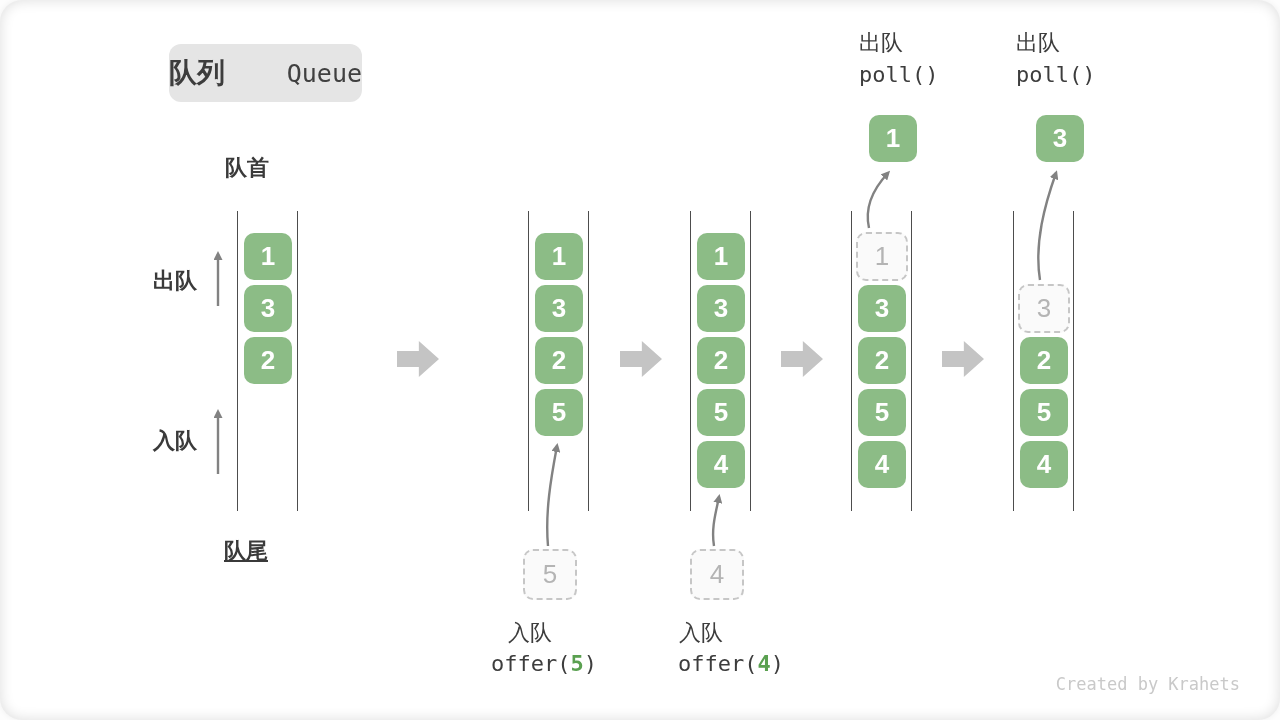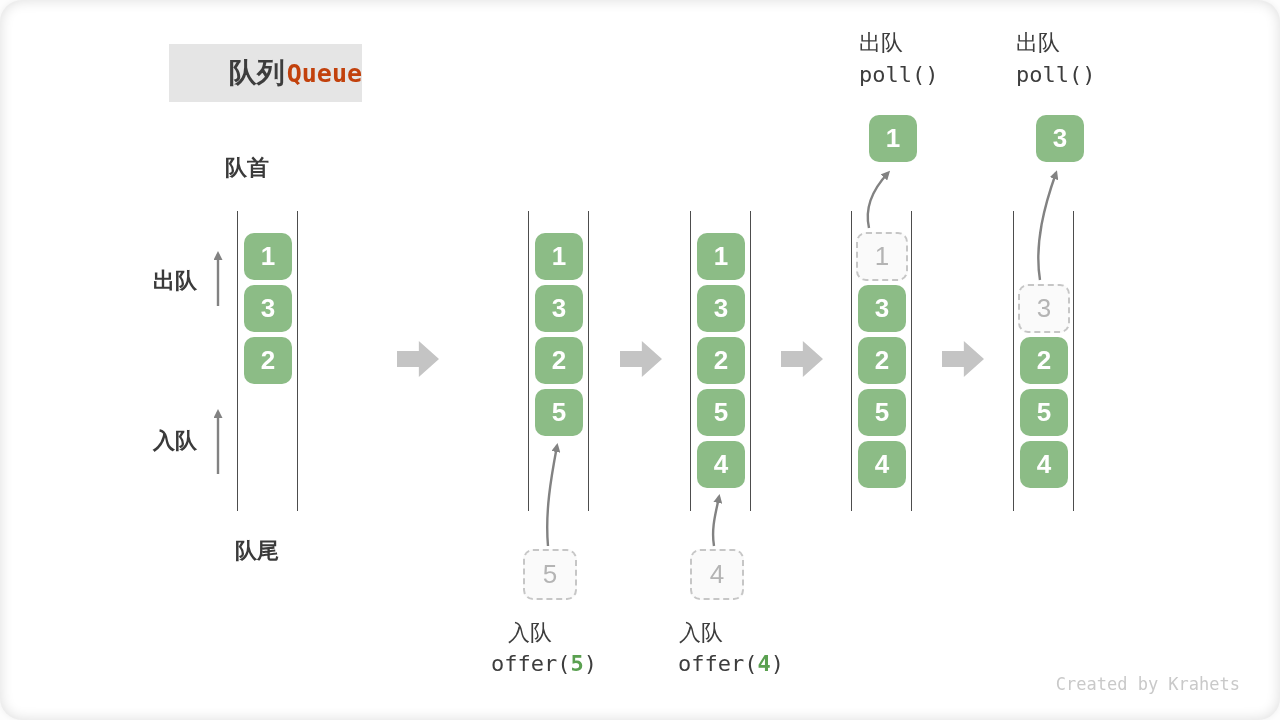--- a/index.html
+++ b/index.html
@@ -19,26 +19,26 @@
   *{margin:0;padding:0;box-sizing:border-box;}
   html,body{width:1280px;height:720px;background:#fdfdfd;font-family:"Liberation Sans","DejaVu Sans",sans-serif;}
   .canvas{
     position:absolute;left:0;top:0;width:1280px;height:720px;
     background:#ffffff;border-radius:22px;
     box-shadow:0 0 14px rgba(0,0,0,0.14) inset, 0 0 6px rgba(0,0,0,0.06);
     overflow:hidden;
   }
   .title-box{
     position:absolute;left:169px;top:44px;width:193px;height:58px;
-    background:var(--title-bg);border-radius:0;
-    display:flex;align-items:center;justify-content:flex-end;gap:2px;
+    background:var(--title-bg);border-radius:12px;
+    display:flex;align-items:center;justify-content:space-between;gap:12px;
     color:var(--text-dark);
   }
   .title-zh{font-size:28px;font-weight:700;}
-  .title-en{font-size:25px;font-family:"DejaVu Sans Mono",monospace;color:#c2410c;font-weight:bold;}
+  .title-en{font-size:25px;font-family:"DejaVu Sans Mono",monospace;color:#404040;}
   .zh-label{position:absolute;color:#3a3a3a;font-size:22px;font-weight:700;white-space:nowrap;}
   .op-label{position:absolute;color:var(--text-dark);font-size:22px;font-weight:500;white-space:nowrap;}
   .op-code{position:absolute;color:var(--text-dark);font-size:22px;font-family:"DejaVu Sans Mono",monospace;white-space:nowrap;}
   .op-code .arg{color:var(--accent-green);font-weight:700;}
   .column{
     position:absolute;top:211px;width:61px;height:300px;
     border-left:1.5px solid var(--wall-color);
     border-right:1.5px solid var(--wall-color);
   }
   .block{
@@ -79,21 +79,21 @@
 <body>
 
 <div class="canvas">
 
   <div class="title-box">
     <span class="title-zh">队列</span>
     <span class="title-en">Queue</span>
   </div>
 
   <div class="zh-label" style="left:225px;top:153px;">队首</div>
-  <div class="zh-label" style="left:235px;top:536px;">队尾</div>
+  <div class="zh-label" style="left:224px;top:536px;text-decoration:underline;">队尾</div>
   <div class="zh-label" style="left:153px;top:266px;">出队</div>
   <div class="zh-label" style="left:153px;top:426px;">入队</div>
 
   <div class="column" style="left:237px;">
     <div class="block" style="top:22px;">1</div>
     <div class="block" style="top:74px;">3</div>
     <div class="block" style="top:126px;">2</div>
   </div>
 
   <div class="column" style="left:528px;">

